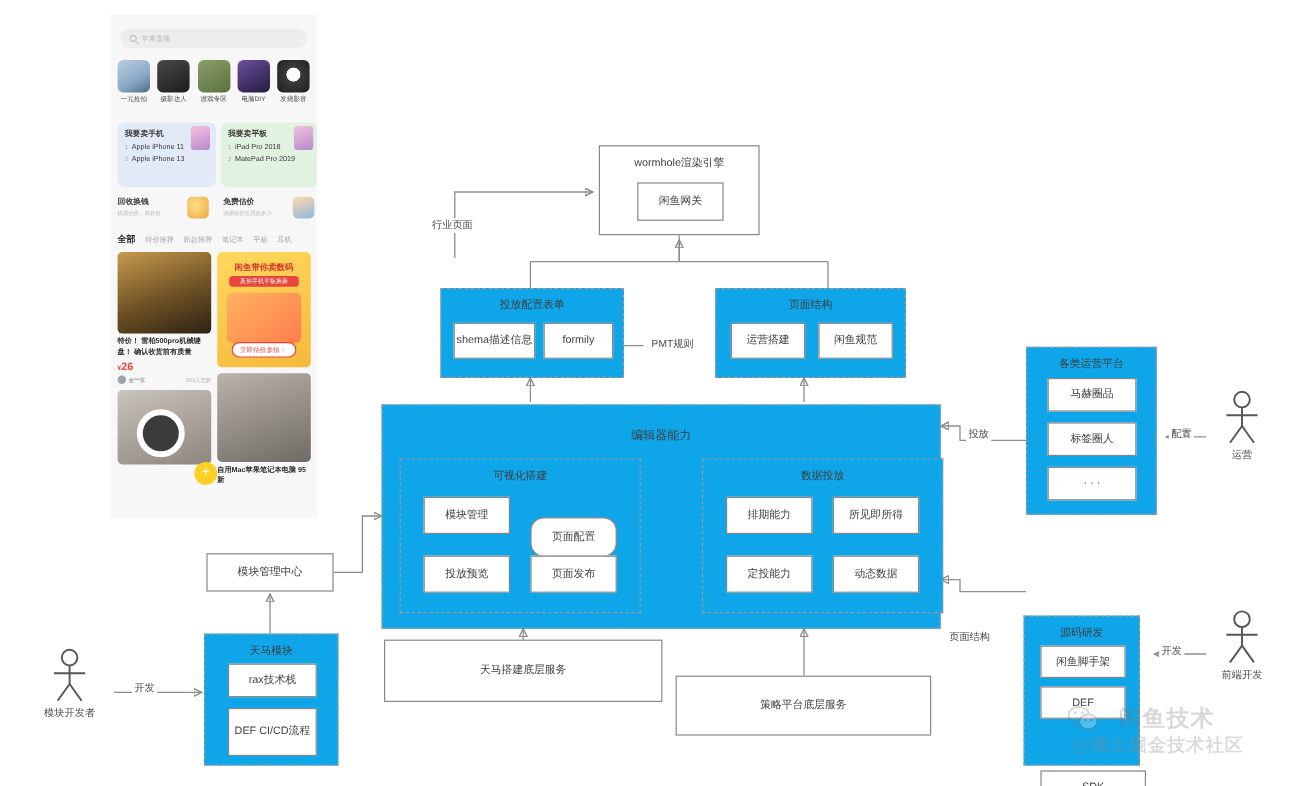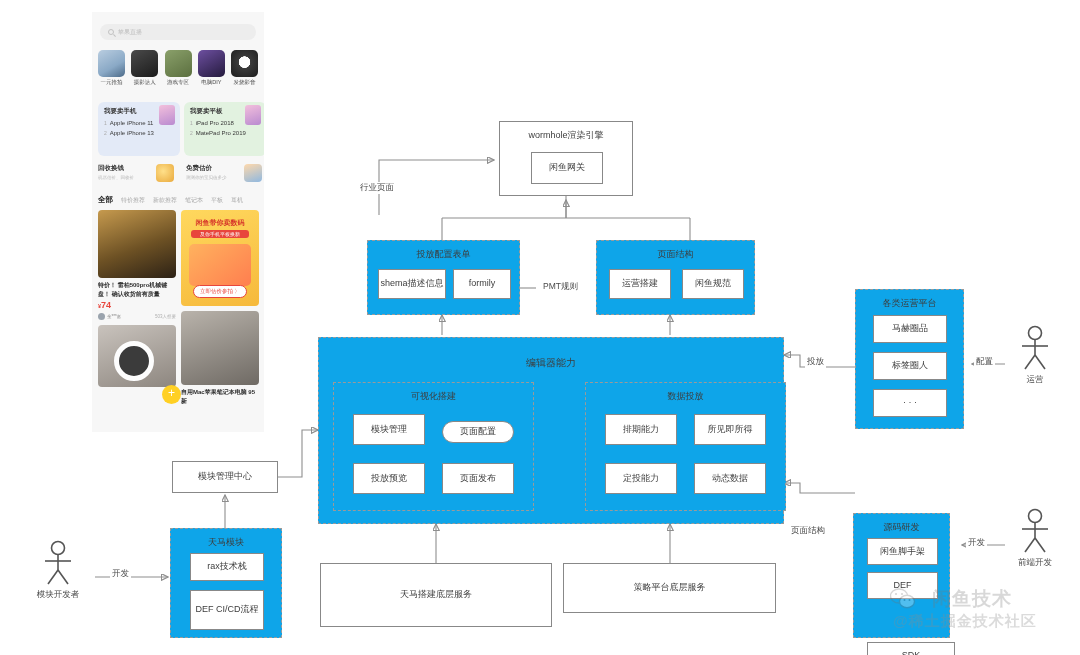--- a/index.html
+++ b/index.html
@@ -242,21 +242,21 @@
       <div class="t">笔记本</div>
       <div class="t">平板</div>
       <div class="t">耳机</div>
     </div>
 
     <div class="ph-feed">
       <div class="ph-col">
         <div class="ph-img kb"></div>
         <div class="ph-ttl">特价！ 雷柏500pro机械键盘！ 确认收货前有质量</div>
         <div class="ph-price">
-          <small>¥</small><span>74</span>
+          <small>¥</small><span>26</span>
         </div>
         <div class="ph-meta">
           <div class="who">
             <span class="dot"></span>
             <span>金***富</span>
           </div>
           <div class="ph-cnt">503人想要</div>
         </div>
         <div class="ph-img lamp" style="margin-top:5px"></div>
       </div>
@@ -337,21 +337,21 @@
     <div class="box" style="left:12px; top:28px; width:62px; height:30px;">运营搭建</div>
     <div class="box" style="left:85px; top:28px; width:62px; height:30px;">闲鱼规范</div>
   </div>
 
   <div class="group" style="left:318px; top:337px; width:466px; height:187px;">
     <div class="gtitle" style="top:18px; font-size:10px;">编辑器能力</div>
 
     <div class="group" style="left:14px; top:44px; width:201px; height:129px;">
       <div class="gtitle">可视化搭建</div>
       <div class="box" style="left:19px; top:31px; width:72px; height:31px;">模块管理</div>
-      <div class="box" style="left:108px; top:38px; width:72px; height:22px;border-radius:11px;">页面配置</div>
+      <div class="box" style="left:108px; top:48px; width:72px; height:33px;border-radius:11px;">页面配置</div>
       <div class="box" style="left:19px; top:80px; width:72px; height:31px;">投放预览</div>
       <div class="box" style="left:108px; top:80px; width:72px; height:31px;">页面发布</div>
     </div>
 
     <div class="group" style="left:250px; top:44px; width:201px; height:129px;margin-left:16px;">
       <div class="gtitle">数据投放</div>
       <div class="box" style="left:19px; top:31px; width:72px; height:31px;">排期能力</div>
       <div class="box" style="left:108px; top:31px; width:72px; height:31px;">所见即所得</div>
       <div class="box" style="left:19px; top:80px; width:72px; height:31px;">定投能力</div>
       <div class="box" style="left:108px; top:80px; width:72px; height:31px;">动态数据</div>
@@ -381,21 +381,21 @@
   <div class="box" style="left:172px; top:461px; width:106px; height:32px;">模块管理中心</div>
 
   <div class="group" style="left:170px; top:528px; width:112px; height:110px;">
     <div class="gtitle">天马模块</div>
     <div class="box" style="left:19px; top:24px; width:74px; height:28px;">rax技术栈</div>
     <div class="box" style="left:19px; top:61px; width:74px; height:40px;">DEF CI/CD流程</div>
   </div>
 
   <div class="lbl" style="left:110px; top:568px;">开发</div>
 
-  <div class="box" style="left:320px; top:563px; width:232px; height:64px;">天马搭建底层服务</div>
+  <div class="box" style="left:320px; top:533px; width:232px; height:52px;">天马搭建底层服务</div>
   <div class="box" style="left:563px; top:563px; width:213px; height:50px;">策略平台底层服务</div>
 
   <div class="person" style="left:1008px; top:325px;">
     <svg width="36" height="46" viewBox="0 0 36 46">
       <circle cx="18" cy="8" r="6.5" fill="none" stroke="#555" stroke-width="1.6"></circle>
       <line x1="18" y1="15" x2="18" y2="30" stroke="#555" stroke-width="1.6"></line>
       <line x1="5" y1="21" x2="31" y2="21" stroke="#555" stroke-width="1.6"></line>
       <line x1="18" y1="30" x2="8" y2="44" stroke="#555" stroke-width="1.6"></line>
       <line x1="18" y1="30" x2="28" y2="44" stroke="#555" stroke-width="1.6"></line>
     </svg>

